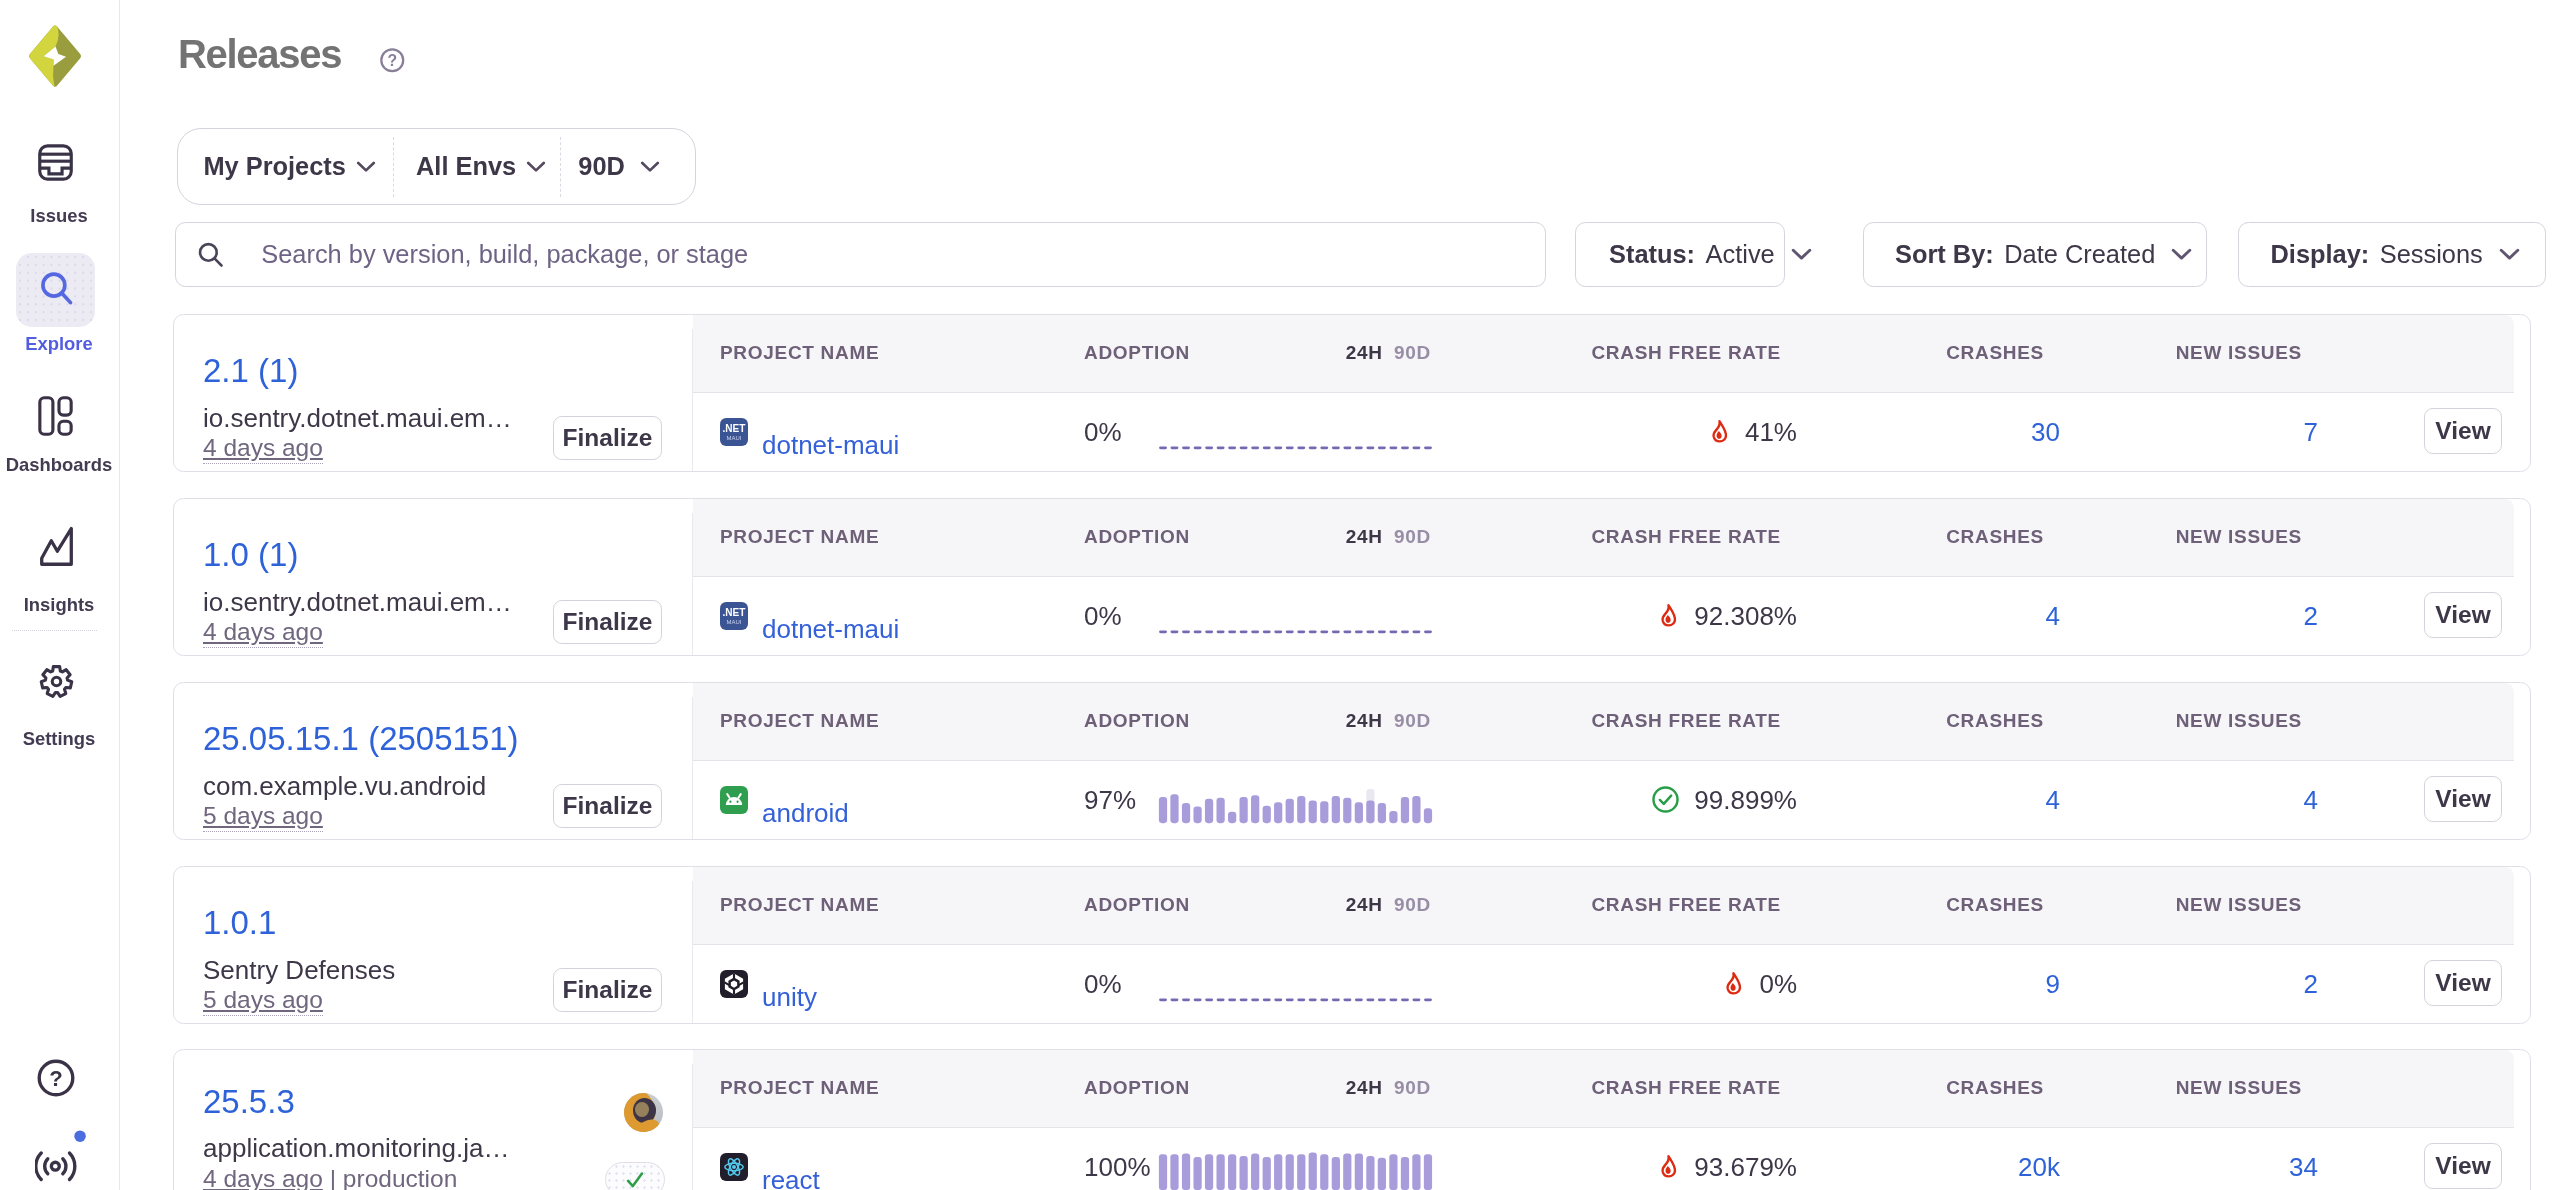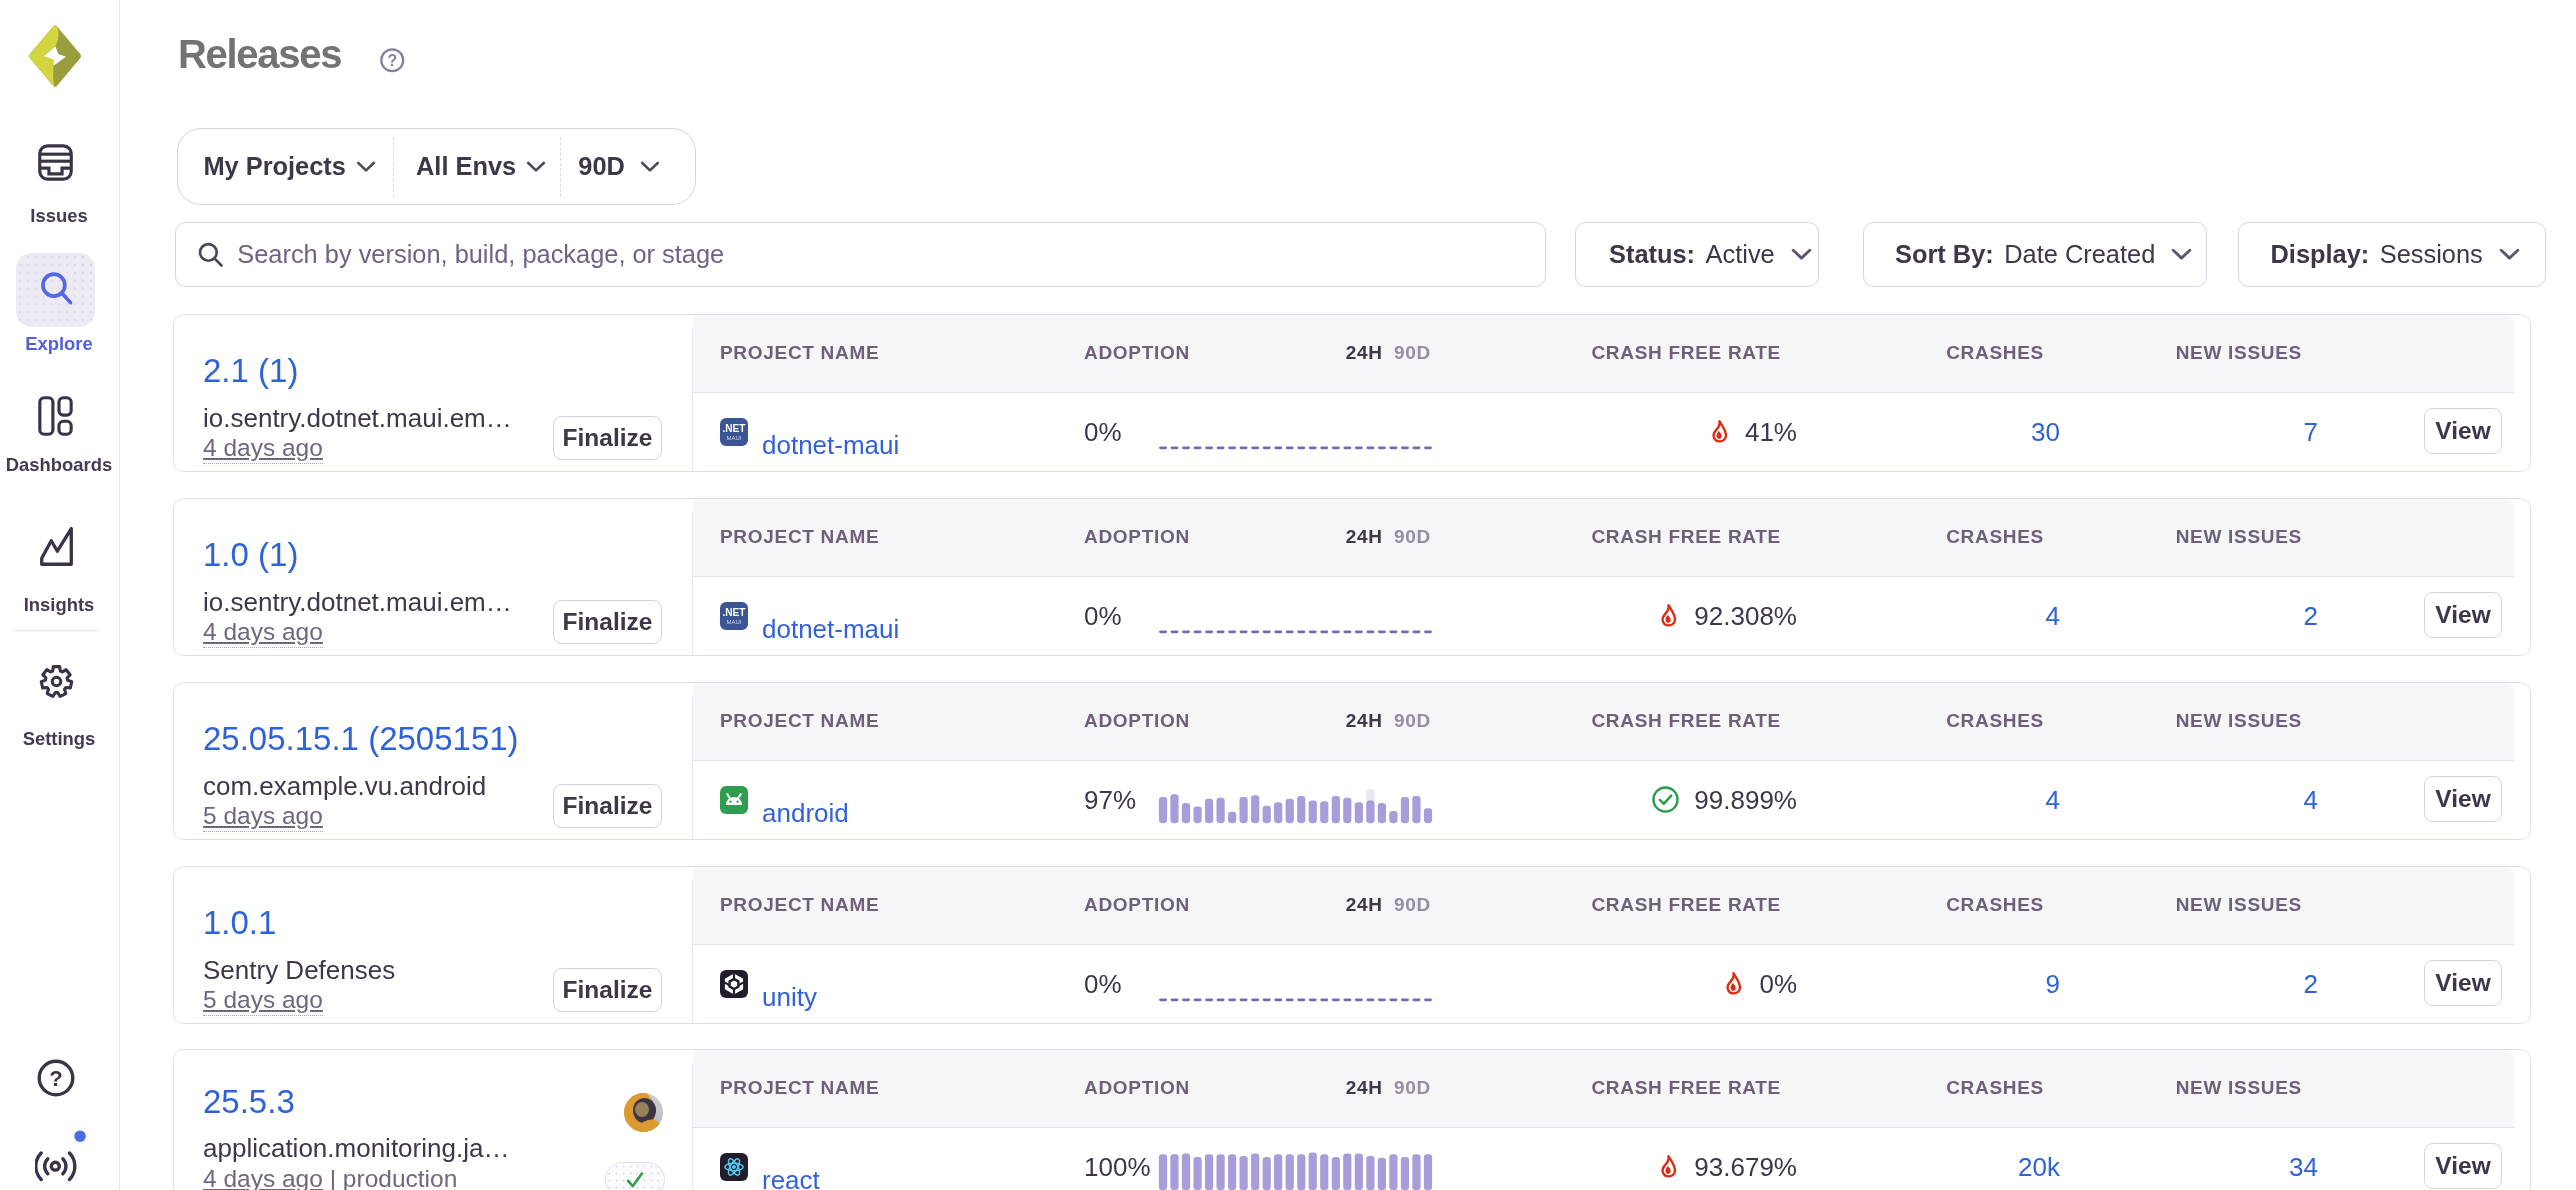--- a/index.html
+++ b/index.html
@@ -10,21 +10,21 @@
 #exploreTile { position:absolute; left:15.8px; top:253px; width:79px; height:74px; border-radius:15.8px; background:#eceaf3;
   background-image:radial-gradient(#dcd9e8 1.4px, transparent 1.4px); background-size:7.9px 7.9px; }
 #sideDivider { position:absolute; left:12.3px; top:630px; width:85px; border-top:1.8px dotted #d5d0db; }
 #main { position:absolute; left:120px; top:0; width:2456px; height:1191px; }
 h1.title { position:absolute; left:58px; top:31.5px; font-size:40px; font-weight:700; color:#737373; letter-spacing:-1.3px; }
 #filterbar { position:absolute; left:57px; top:128px; width:519px; height:77px; border:1.8px solid #d7d2dd; border-radius:24px; background:#fff; display:flex; align-items:center; }
 #filterbar .seg { display:flex; align-items:center; height:100%; font-size:25.4px; font-weight:700; color:#3d3748; white-space:nowrap; flex-shrink:0; }
 #filterbar .seg .chev { margin-left:9.6px; display:flex; }
 .vdiv { width:0; height:60px; border-left:1.8px dashed #ddd8e2; }
 .inputbox { position:absolute; top:222px; height:65px; border:1.8px solid #d7d2dd; border-radius:10.5px; background:#fff; display:flex; align-items:center; }
-#searchbox { left:55px; width:1371px; }
+#searchbox { left:55px; width:1371px;gap:24px; }
 #searchbox .ph { font-size:25.4px; color:#6f6385; margin-left:12.3px; }
 .dropbox  { font-size:25.4px; color:#3d3748; }
 .dropbox b { font-weight:700; margin-right:10.5px; }
 .dropbox .chev { margin-left:15.8px; display:flex; }
 .card { position:absolute; left:53px; width:2358px; height:158px; background:#fff; border:1.8px solid #e2dee8; border-radius:10.5px; }
 .card .leftpane { position:absolute; left:0; top:14px; bottom:0; width:519px; border-right:1.8px solid #eae7ee; }
 .card .ver { position:absolute; left:29px; top:23px; font-size:33px; color:#2e62d9; }
 .card .pkg { position:absolute; left:29px; top:74px; font-size:26px; color:#3d3748; }
 .card .ago { position:absolute; left:29px; top:105px; font-size:24.5px; color:#70667e; }
 .card .ago .du { border-bottom:1.8px dotted #aaa2b6; padding-bottom:1.8px;text-decoration:underline; }
@@ -132,21 +132,21 @@
           </svg>
         </span></div>
   </div>
   <div class="inputbox" id="searchbox">
     <svg style="margin-left:21px" width="28" height="28" viewBox="0 0 32 32">
       <circle cx="13" cy="13" r="9.5" fill="none" stroke="#4a4458" stroke-width="3"></circle>
       <line x1="20.5" y1="20.5" x2="28" y2="28" stroke="#4a4458" stroke-width="3" stroke-linecap="round"></line>
     </svg>
     <span class="ph">Search by version, build, package, or stage</span>
   </div>
-  <div class="inputbox dropbox" style="left:1455px;width:244px;padding-left:33px"><b>Status:</b> Active<span class="chev">
+  <div class="inputbox dropbox" style="left:1455px;width:210px;padding-left:33px"><b>Status:</b> Active<span class="chev">
         <svg width="21" height="12.3" viewBox="0 0 24 14">
           <path d="M2.5 2.5 L12 11.5 L21.5 2.5" fill="none" stroke="#5f5571" stroke-width="3.3" stroke-linecap="round" stroke-linejoin="round"></path>
         </svg>
       </span></div>
   <div class="inputbox dropbox" style="left:2118px;width:308px;padding-left:31.5px"><b>Display:</b> Sessions<span class="chev">
         <svg width="21" height="12.3" viewBox="0 0 24 14">
           <path d="M2.5 2.5 L12 11.5 L21.5 2.5" fill="none" stroke="#5f5571" stroke-width="3.3" stroke-linecap="round" stroke-linejoin="round"></path>
         </svg>
       </span></div>
   <div class="inputbox dropbox" style="left:1743px;width:344px;padding-left:31px"><b>Sort By:</b> Date Created<span class="chev">

